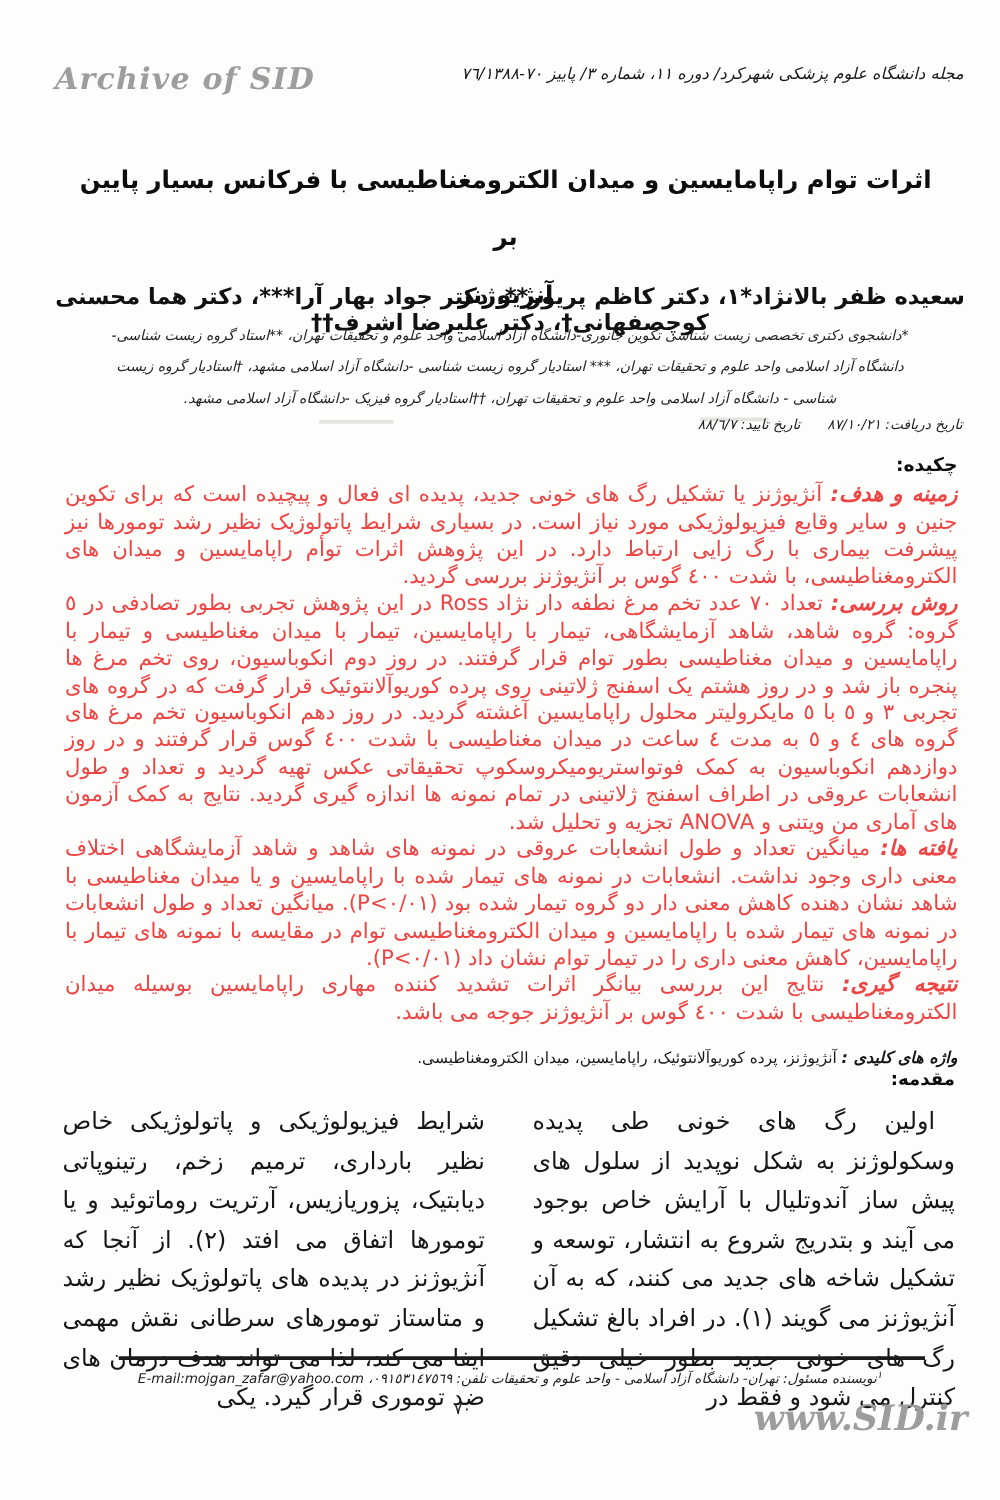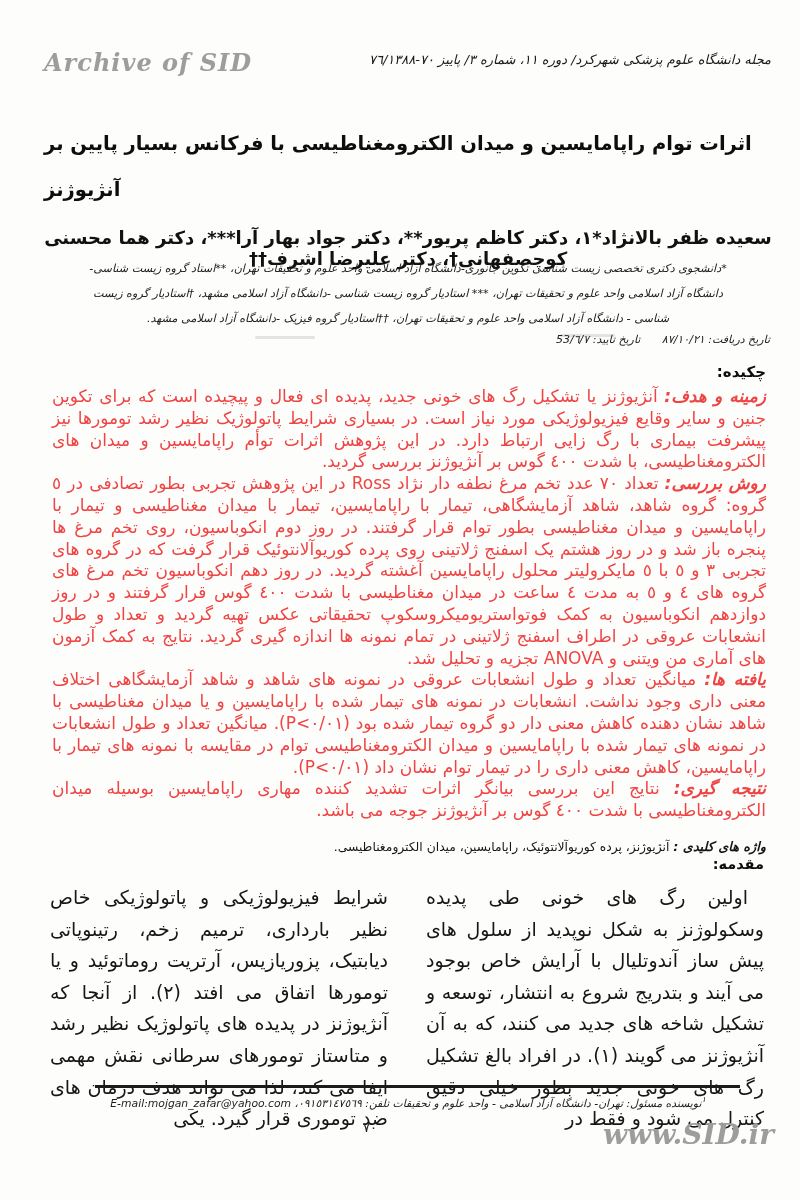--- a/index.html
+++ b/index.html
@@ -27,22 +27,22 @@
   
   .journal-line{
     position:absolute;top:52px;right:45px;left:230px;
     direction:rtl;text-align:right;
     font-size:13px;color:#1a1a1a;
     font-style:italic;
   }
   .journal-line .pages{font-style:italic;}
   
   .paper-title{
-    position:absolute;top:121px;left:44px;right:60px;
-    direction:rtl;text-align:left;
+    position:absolute;top:121px;left:53px;right:60px;
+    direction:rtl;text-align:center;
     font-weight:bold;font-size:19.5px;line-height:46px;
     color:#0d0d0d;
   }
   
   .authors{
     position:absolute;top:227px;left:40px;right:40px;
     direction:rtl;text-align:center;
     font-weight:bold;font-size:18px;color:#111;
   }
   
@@ -128,21 +128,21 @@
     <div>اثرات توام راپامایسین و میدان الکترومغناطیسی با فرکانس بسیار پایین بر</div>
     <div>آنژیوژنز</div>
   </div>
 
   <div class="authors">سعیده ظفر بالانژاد*١، دکتر کاظم پریور**، دکتر جواد بهار آرا***، دکتر هما محسنی کوچصفهانی†، دکتر علیرضا اشرف††</div>
 
   <div class="affiliations">*دانشجوی دکتری تخصصی زیست شناسی تکوین جانوری-دانشگاه آزاد اسلامی واحد علوم و تحقیقات تهران، **استاد گروه زیست شناسی- دانشگاه آزاد اسلامی واحد علوم و تحقیقات تهران، *** استادیار گروه زیست شناسی -دانشگاه آزاد اسلامی مشهد، †استادیار گروه زیست شناسی - دانشگاه آزاد اسلامی واحد علوم و تحقیقات تهران، ††استادیار گروه فیزیک -دانشگاه آزاد اسلامی مشهد.</div>
 
   <div class="dates">
     <span>تاریخ دریافت: ٨٧/١٠/٢١</span>
-    <span class="d2">تاریخ تایید: 53/٦/٧</span>
+    <span class="d2">تاریخ تایید: ٨٨/٦/٧</span>
   </div>
 
   <div class="abstract">
     <div class="abstract-heading">چکیده:</div>
     <p><span class="sec-label">زمینه و هدف:</span><span> آنژیوژنز یا تشکیل رگ های خونی جدید، پدیده ای فعال و پیچیده است که برای تکوین جنین و سایر وقایع فیزیولوژیکی مورد نیاز است. در بسیاری شرایط پاتولوژیک نظیر رشد تومورها نیز پیشرفت بیماری با رگ زایی ارتباط دارد. در این پژوهش اثرات توأم راپامایسین و میدان های الکترومغناطیسی، با شدت ٤٠٠ گوس بر آنژیوژنز بررسی گردید.</span></p>
     <p><span class="sec-label">روش بررسی:</span><span> تعداد ٧٠ عدد تخم مرغ نطفه دار نژاد Ross در این پژوهش تجربی بطور تصادفی در ٥ گروه: گروه شاهد، شاهد آزمایشگاهی، تیمار با راپامایسین، تیمار با میدان مغناطیسی و تیمار با راپامایسین و میدان مغناطیسی بطور توام قرار گرفتند. در روز دوم انکوباسیون، روی تخم مرغ ها پنجره باز شد و در روز هشتم یک اسفنج ژلاتینی روی پرده کوریوآلانتوئیک قرار گرفت که در گروه های تجربی ٣ و ٥ با ٥ مایکرولیتر محلول راپامایسین آغشته گردید. در روز دهم انکوباسیون تخم مرغ های گروه های ٤ و ٥ به مدت ٤ ساعت در میدان مغناطیسی با شدت ٤٠٠ گوس قرار گرفتند و در روز دوازدهم انکوباسیون به کمک فوتواستریومیکروسکوپ تحقیقاتی عکس تهیه گردید و تعداد و طول انشعابات عروقی در اطراف اسفنج ژلاتینی در تمام نمونه ها اندازه گیری گردید. نتایج به کمک آزمون های آماری من ویتنی و ANOVA تجزیه و تحلیل شد.</span></p>
     <p><span class="sec-label">یافته ها:</span><span> میانگین تعداد و طول انشعابات عروقی در نمونه های شاهد و شاهد آزمایشگاهی اختلاف معنی داری وجود نداشت. انشعابات در نمونه های تیمار شده با راپامایسین و یا میدان مغناطیسی با شاهد نشان دهنده کاهش معنی دار دو گروه تیمار شده بود ‪(P&lt;٠/٠١)‬. میانگین تعداد و طول انشعابات در نمونه های تیمار شده با راپامایسین و میدان الکترومغناطیسی توام در مقایسه با نمونه های تیمار با راپامایسین، کاهش معنی داری را در تیمار توام نشان داد ‪(P&lt;٠/٠١)‬.</span></p>
     <p><span class="sec-label">نتیجه گیری:</span><span> نتایج این بررسی بیانگر اثرات تشدید کننده مهاری راپامایسین بوسیله میدان الکترومغناطیسی با شدت ٤٠٠ گوس بر آنژیوژنز جوجه می باشد.</span></p>
     <div class="keywords">
       <span class="kw-label">واژه های کلیدی :</span><span> آنژیوژنز، پرده کوریوآلانتوئیک، راپامایسین، میدان الکترومغناطیسی.</span>

